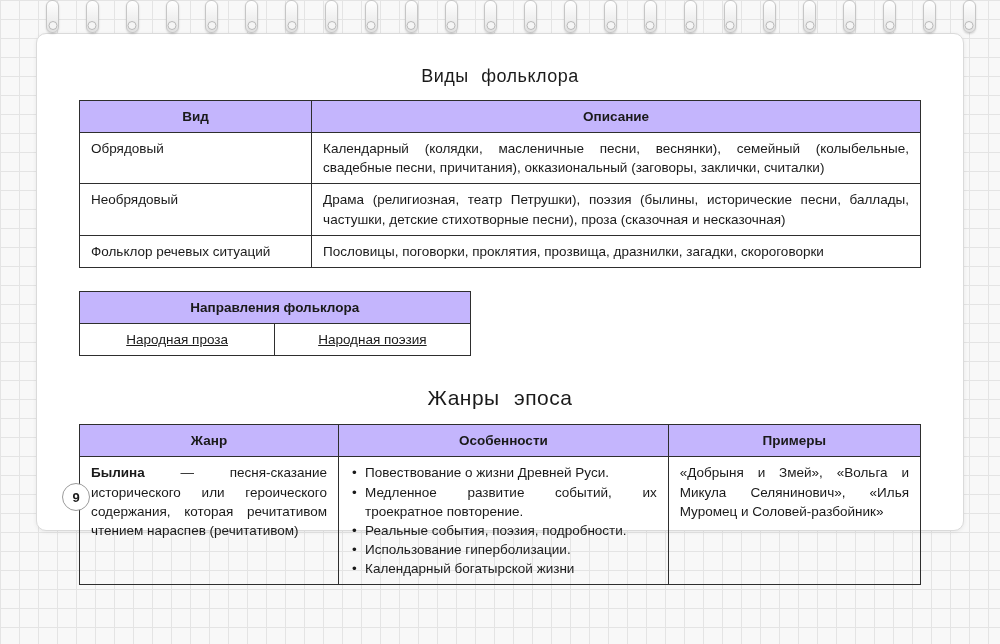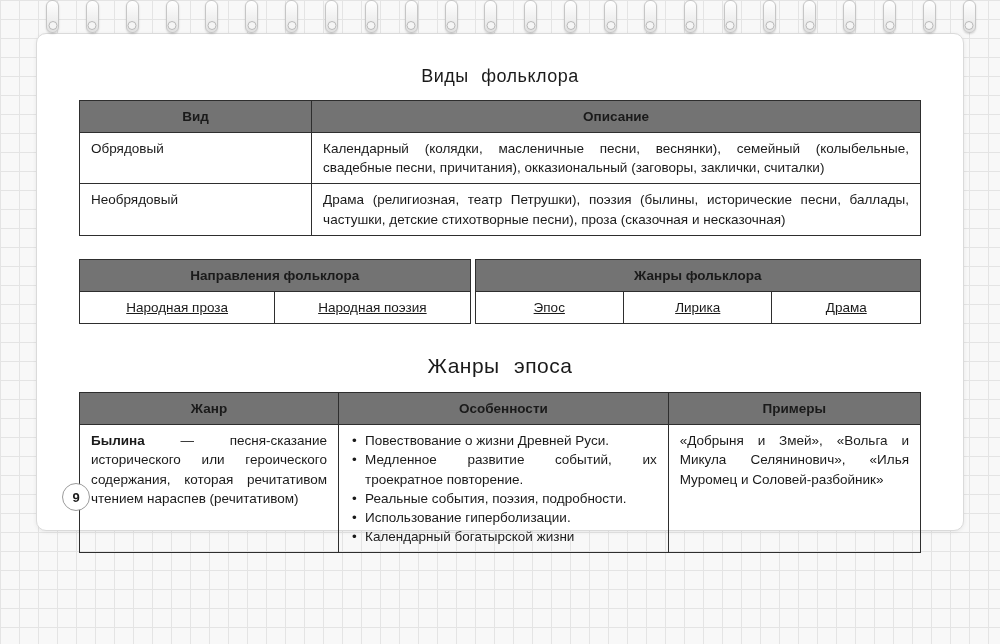--- a/index.html
+++ b/index.html
@@ -65,21 +65,21 @@
     width:100%;
     font-size:13.5px;
     line-height:1.42;
   }
   th,td{
     border:1px solid #2e2e2e;
     padding:6px 11px;
     vertical-align:top;
   }
   th{
-    background:#737373;
+    background:#c4b5fd;
     font-weight:700;
     text-align:center;
     padding:6px 8px;
   }
   .t1{margin-top:13px;}
   .t1 .type-col{width:27.6%;}
   .t1 td.desc{text-align:justify;}
   .small-tables{
     display:flex;gap:4px;margin-top:23px;
   }
@@ -160,53 +160,43 @@
         </tr>
       </thead>
       <tbody>
         <tr>
           <td class="type">Обрядовый</td>
           <td class="desc">Календарный (колядки, масленичные песни, веснянки), семейный (колыбельные, свадебные песни, причитания), окказиональный (заговоры, заклички, считалки)</td>
         </tr>
         <tr>
           <td class="type">Необрядовый</td>
           <td class="desc">Драма (религиозная, театр Петрушки), поэзия (былины, исторические песни, баллады, частушки, детские стихотворные песни), проза (сказочная и несказочная)</td>
+        </tr>
+        <tr>
+          <td class="type">Фольклор речевых ситуаций</td>
+          <td class="desc">Пословицы, поговорки, проклятия, прозвища, дразнилки, загадки, скороговорки</td>
         </tr>
       </tbody>
     </table>
 
     <div class="small-tables">
       <table class="t2">
         <thead>
           <tr>
             <th colspan="2">Направления фольклора</th>
           </tr>
         </thead>
         <tbody>
           <tr>
             <td>Народная проза</td>
             <td>Народная поэзия</td>
           </tr>
         </tbody>
       </table>
 
-      <table class="t3">
-        <thead>
-          <tr>
-            <th colspan="3">Жанры фольклора</th>
-          </tr>
-        </thead>
-        <tbody>
-          <tr>
-            <td>Эпос</td>
-            <td>Лирика</td>
-            <td>Драма</td>
-          </tr>
-        </tbody>
-      </table>
     </div>
 
     <h2 class="title2">Жанры эпоса</h2>
 
     <table class="t4">
       <thead>
         <tr>
           <th class="genre-col">Жанр</th>
           <th class="feat-col">Особенности</th>
           <th>Примеры</th>

